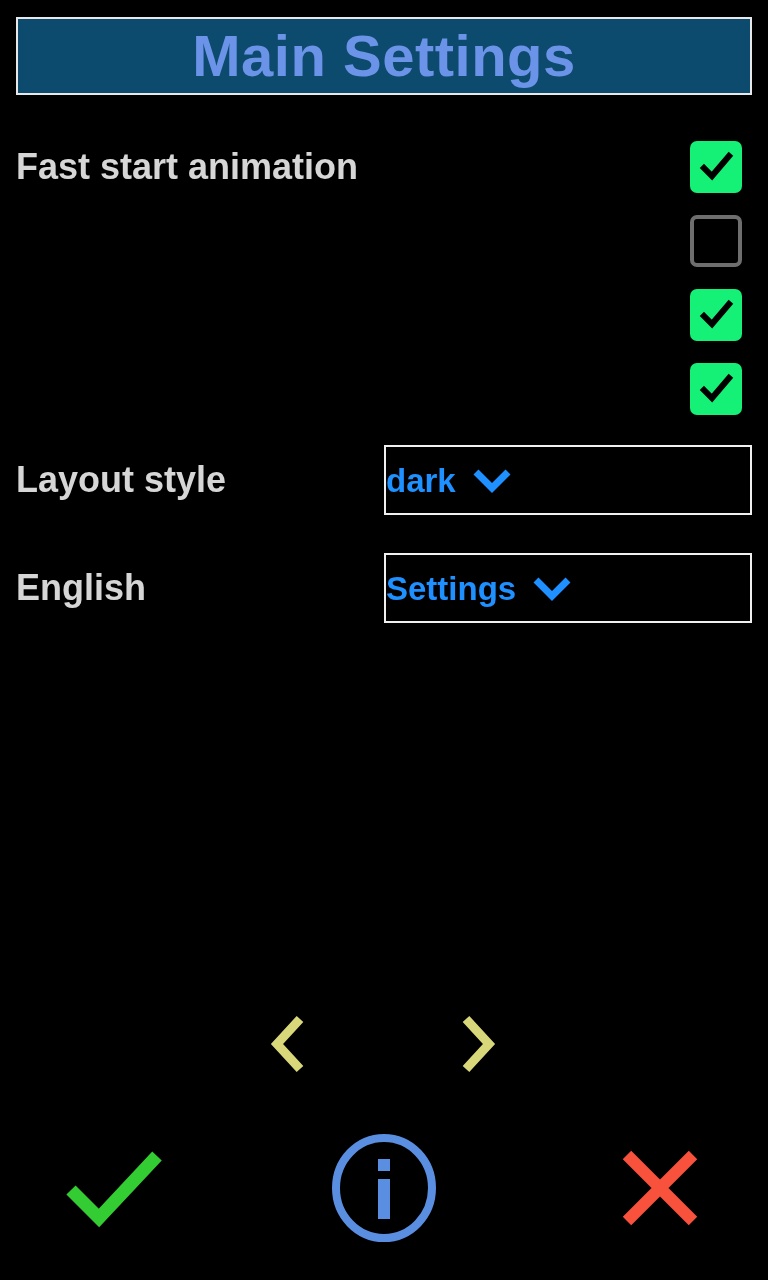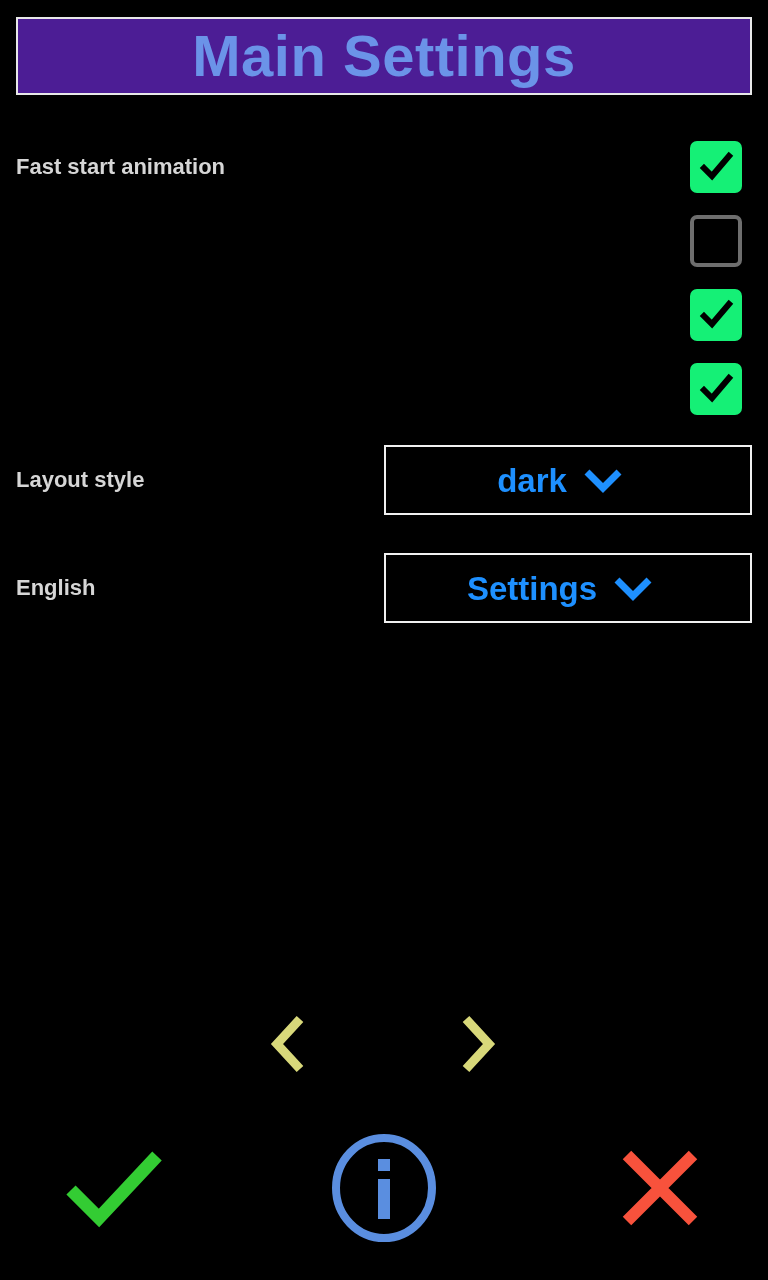--- a/index.html
+++ b/index.html
@@ -24,21 +24,21 @@
 
   
   .title-bar {
     position: absolute;
     left: 16px;
     top: 17px;
     width: 736px;
     height: 78px;
     box-sizing: border-box;
     border: 2px solid #e8e8e8;
-    background: #4c1d95;
+    background: #0c4a6e;
     display: flex;
     align-items: center;
     justify-content: center;
   }
   .title-text {
     font-size: 58px;
     font-weight: bold;
     color: #6b93e8;
     letter-spacing: 0.5px;
     line-height: 1;
@@ -54,21 +54,21 @@
   }
   .row {
     position: relative;
     height: 74px;
     display: flex;
     align-items: center;
   }
   .row-label {
     position: absolute;
     left: 16px;
-    font-size: 22px;
+    font-size: 36px;
     font-weight: bold;
     color: #d6d6d6;
     line-height: 1;
     white-space: nowrap;
   }
 
   
   .checkbox {
     position: absolute;
     left: 690px;
@@ -98,21 +98,21 @@
   .dropdown {
     position: absolute;
     left: 384px;
     width: 368px;
     height: 70px;
     box-sizing: border-box;
     border: 2px solid #f0f0f0;
     background: #000000;
     display: flex;
     align-items: center;
-    justify-content: center;
+    justify-content: flex-start;
     padding-right: 16px;
     gap: 16px;
   }
   .dropdown-value {
     font-size: 33px;
     font-weight: bold;
     color: #1e90ff;
     line-height: 1;
     white-space: nowrap;
   }

